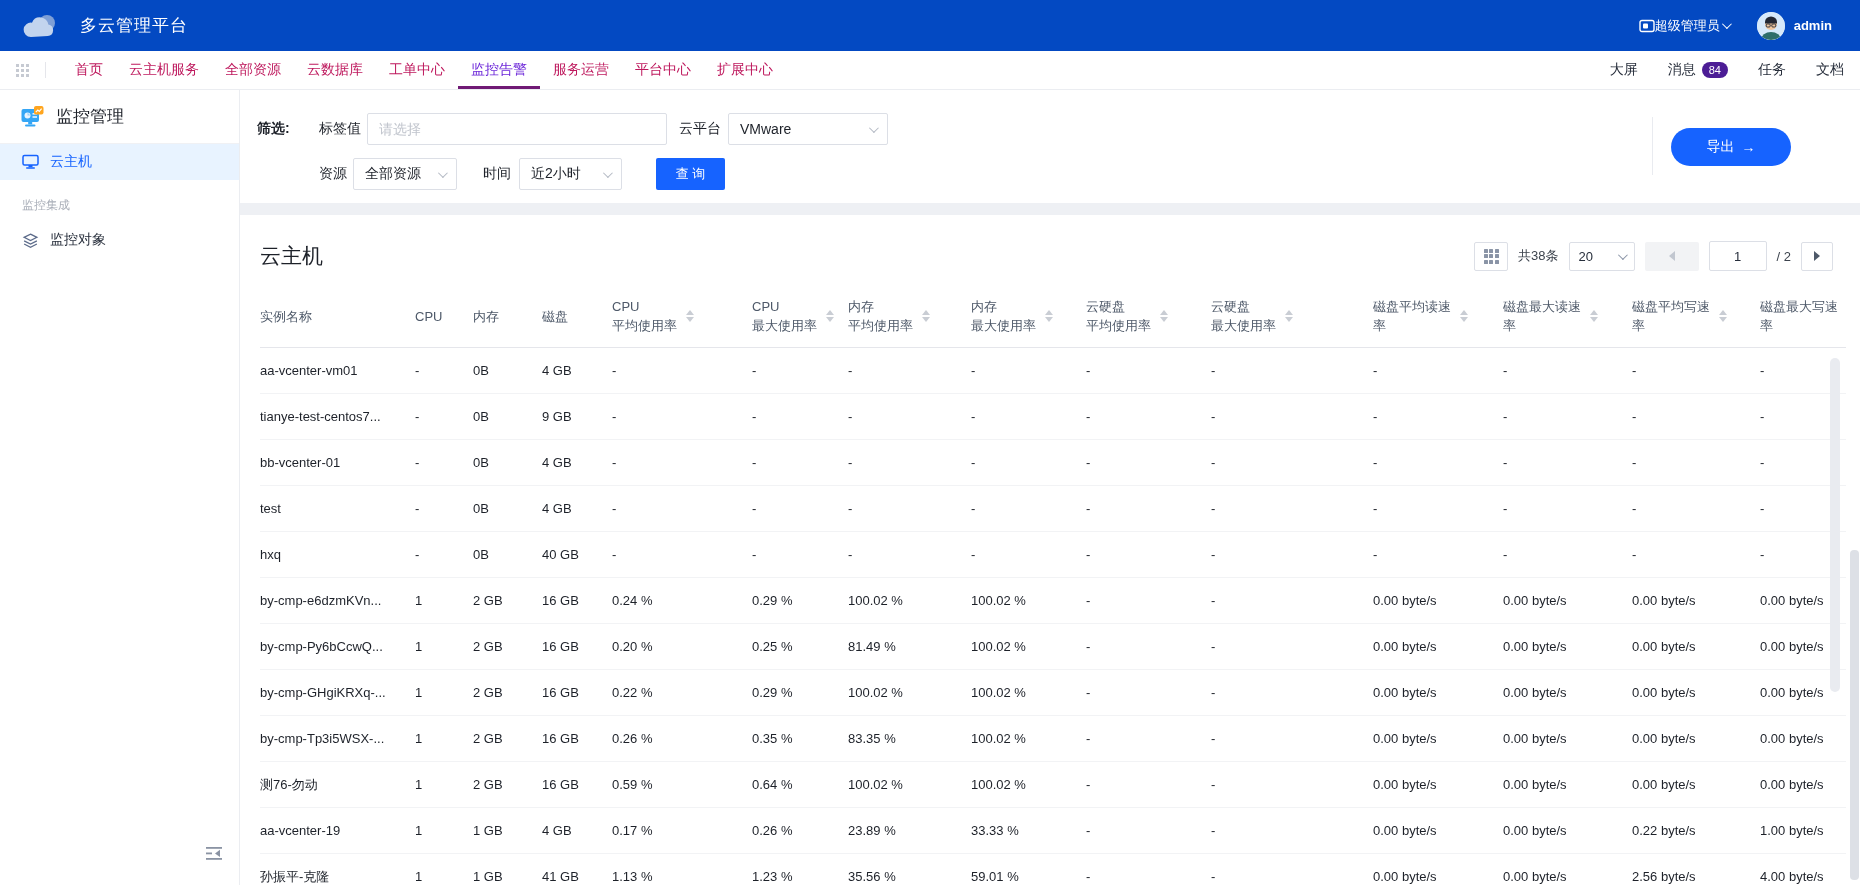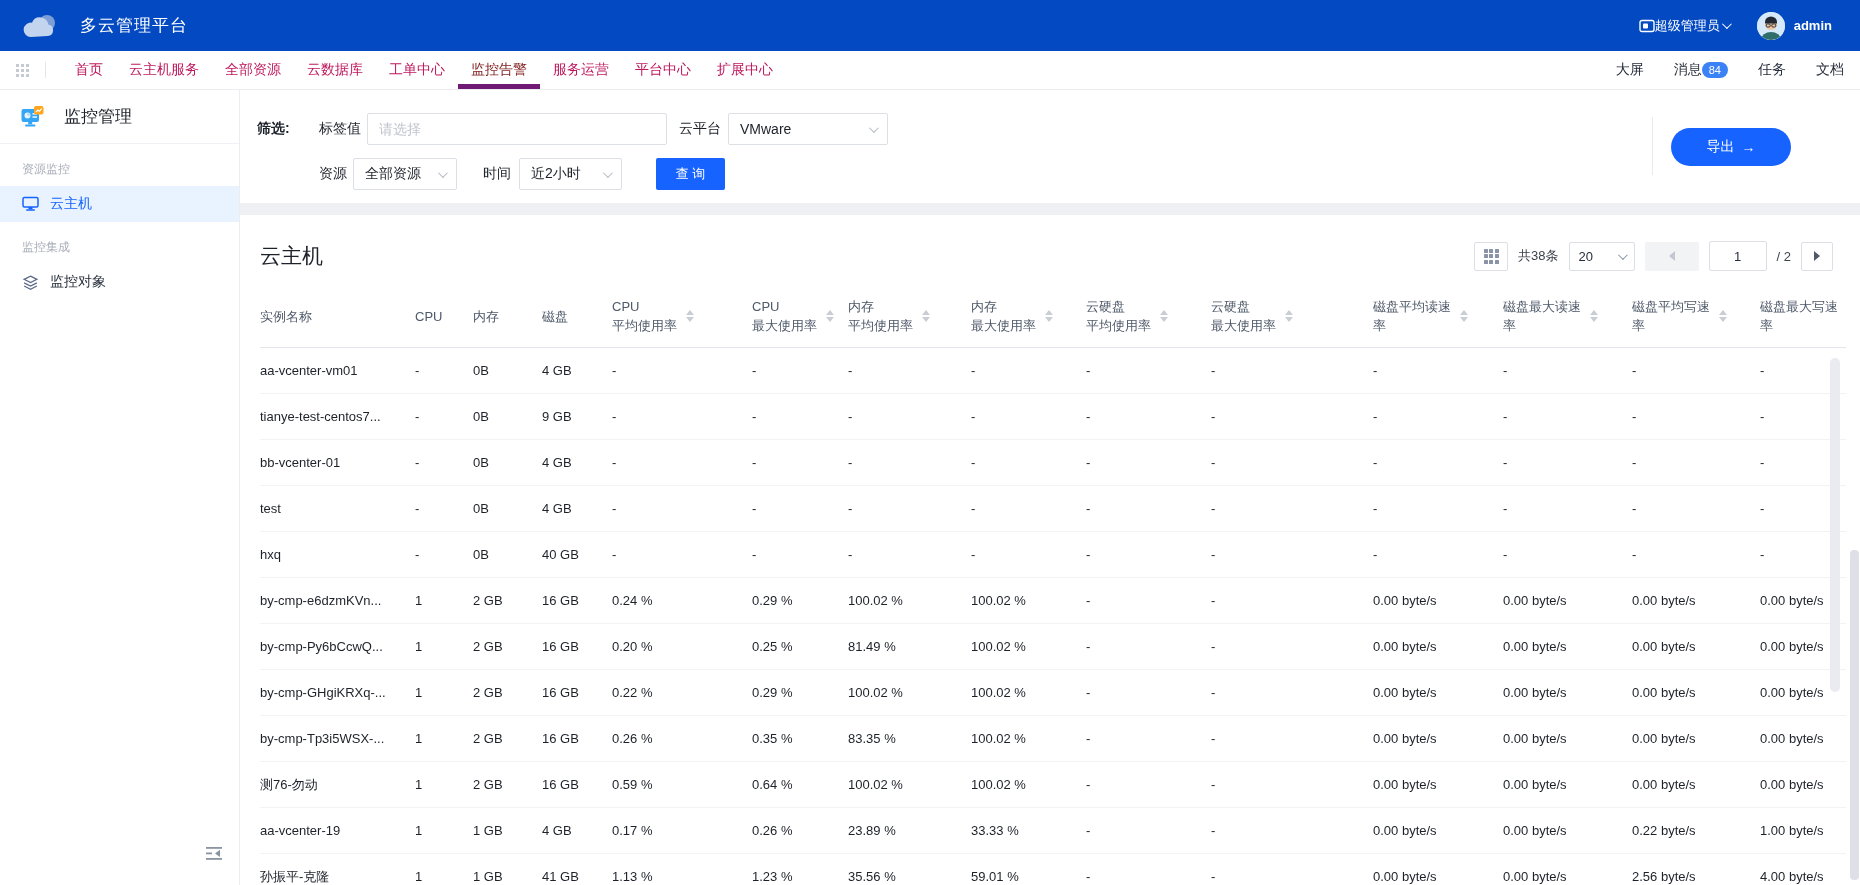--- a/index.html
+++ b/index.html
@@ -21,33 +21,33 @@
 
   
   .navbar { height:39px; background:#fff; display:flex; align-items:stretch;
     padding:0 16px 0 16px; border-bottom:1px solid #ebedf1; }
   .apps-grid { align-self:center; display:grid; grid-template-columns:repeat(3,3px);
     grid-gap:2px; cursor:pointer; }
   .apps-grid i { width:3px; height:3px; background:#c6cad2; }
   .nav-divider { width:1px; height:16px; background:#e5e6eb; margin:auto 16px; }
   .nav-items { display:flex; }
   .nav-item { padding:0 13px; font-size:14px; line-height:37px; color:#be185d; cursor:pointer; }
-  .nav-item.active { color:#7f1d1d; border-bottom:5px solid #701a75; }
+  .nav-item.active { color:#6d28d9; border-bottom:3px solid #701a75; }
   .nav-right { margin-left:auto; display:flex; align-items:center; gap:30px; font-size:14px; }
   .nav-right-item { display:flex; align-items:center; cursor:pointer; color:#272e3b; }
-  .badge { margin-left:0; background:#3b82f6; color:#fff; font-size:11px; line-height:16px;
+  .badge { margin-left:6px; background:#4c1d95; color:#fff; font-size:11px; line-height:16px;
     padding:0 7px; border-radius:9px; }
 
   
   .content { display:flex; height:795px; }
 
   
   .sidebar { width:240px; background:#fff; border-right:1px solid #ebedf1;
     position:relative; flex-shrink:0; }
-  .sidebar-title-row { height:54px; display:flex; align-items:center; gap:20px;
+  .sidebar-title-row { height:54px; display:flex; align-items:center; gap:12px;
     padding:0 20px; border-bottom:1px solid #f0f1f4; font-size:17px; font-weight:500; }
   .section-label { padding:17px 22px 8px; font-size:12px; color:#a9aeb8; }
   .side-item { height:36px; display:flex; align-items:center; gap:11px; padding:0 22px;
     font-size:14px; color:#272e3b; cursor:pointer; }
   .side-item svg { flex-shrink:0; }
   .side-item.active { background:#e8f3ff; color:#1663ff; }
   .collapse-btn { position:absolute; right:16px; bottom:20px; cursor:pointer; }
 
   
   .main { flex:1; min-width:0; position:relative; }
@@ -198,21 +198,20 @@
         <rect x="12.5" y="8" width="4.5" height="1.6" fill="#e8f4ff"></rect>
         <rect x="12.5" y="11.2" width="4.5" height="1.6" fill="#e8f4ff"></rect>
         <rect x="8.2" y="17" width="4" height="2.4" fill="#35a6f5"></rect>
         <rect x="5" y="19.4" width="10.5" height="2" rx="1" fill="#35a6f5"></rect>
         <rect x="14" y="1" width="9.5" height="8.5" rx="2" fill="#ffa51e"></rect>
         <path d="M15.8 7.2 l2-2.2 1.5 1.4 2.3-2.8" stroke="#fff" stroke-width="1.2" fill="none"></path>
       </svg>
       <span>监控管理</span>
     </div>
     <div id="sidebar-sections">
-        <div class="section-label">资源监控</div>
         <div class="side-item active">
           <span style="display: inline-flex;">
             <svg width="17" height="16" viewBox="0 0 17 16">
               <rect x="1" y="1.5" width="15" height="9.5" rx="1.5" fill="none" stroke="currentColor" stroke-width="1.5"></rect>
               <rect x="6.5" y="11" width="4" height="2.2" fill="currentColor"></rect>
               <rect x="4" y="13.2" width="9" height="1.6" rx="0.8" fill="currentColor"></rect>
             </svg>
           </span>
           <span>云主机</span>
         </div>

